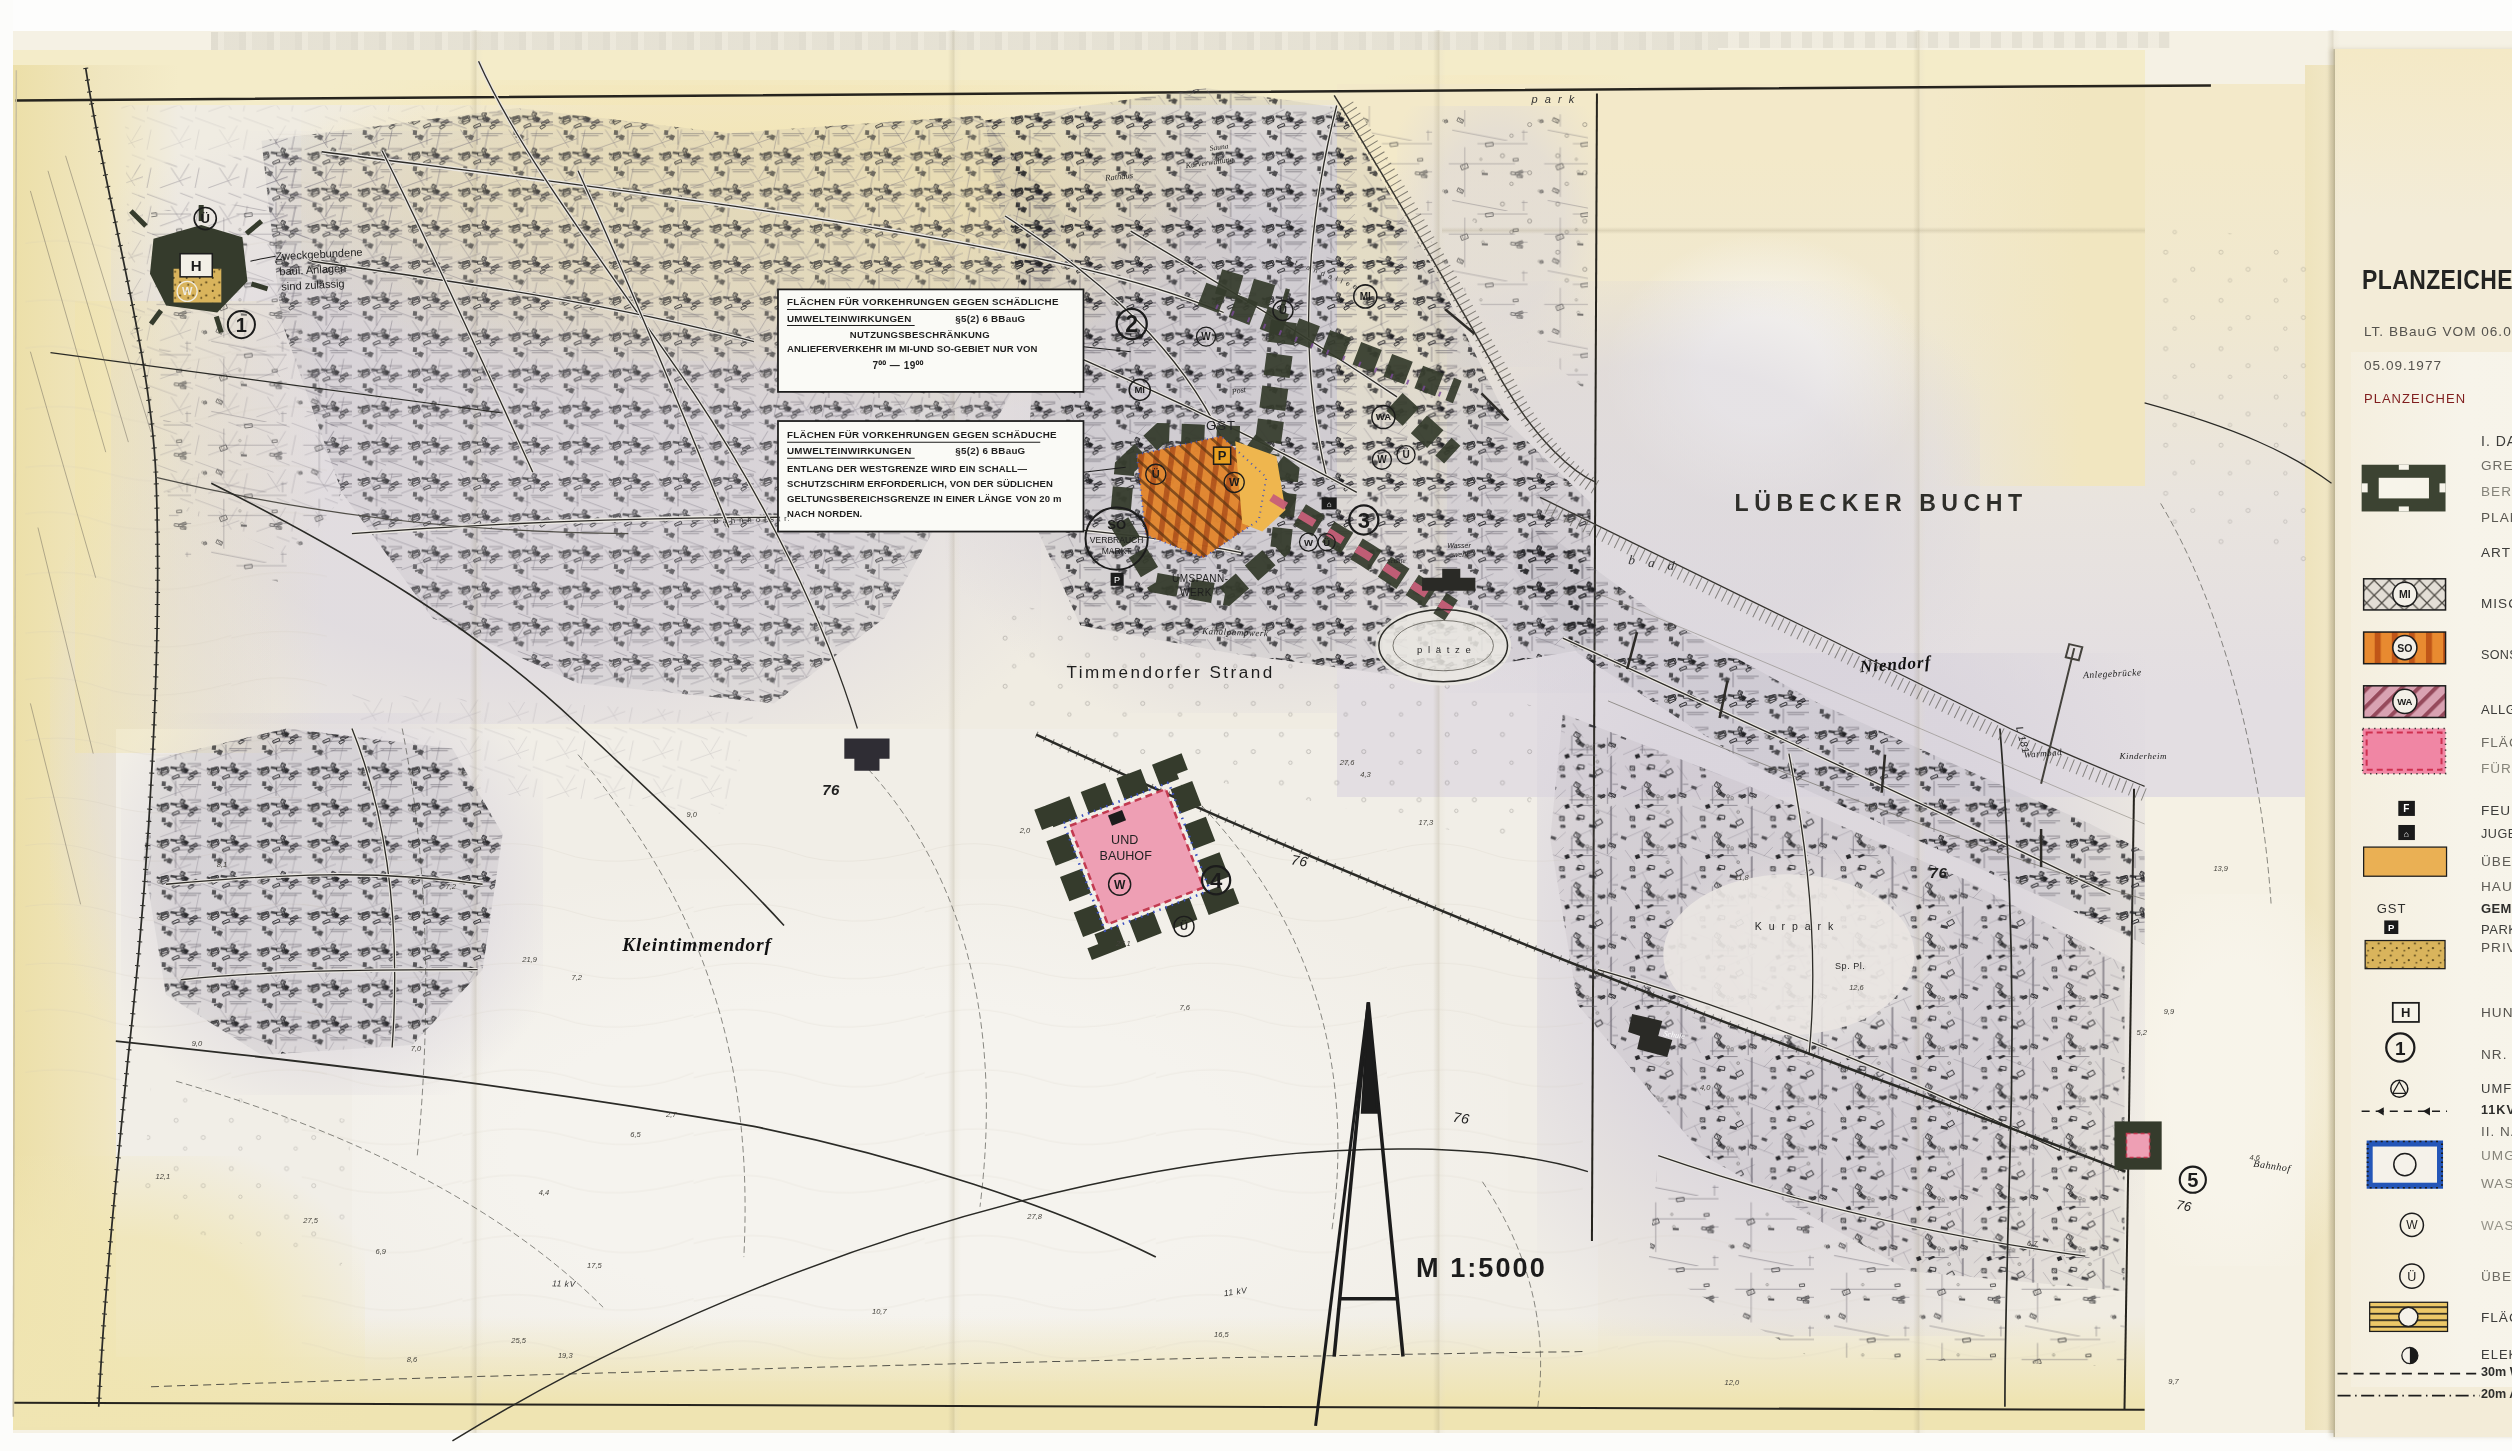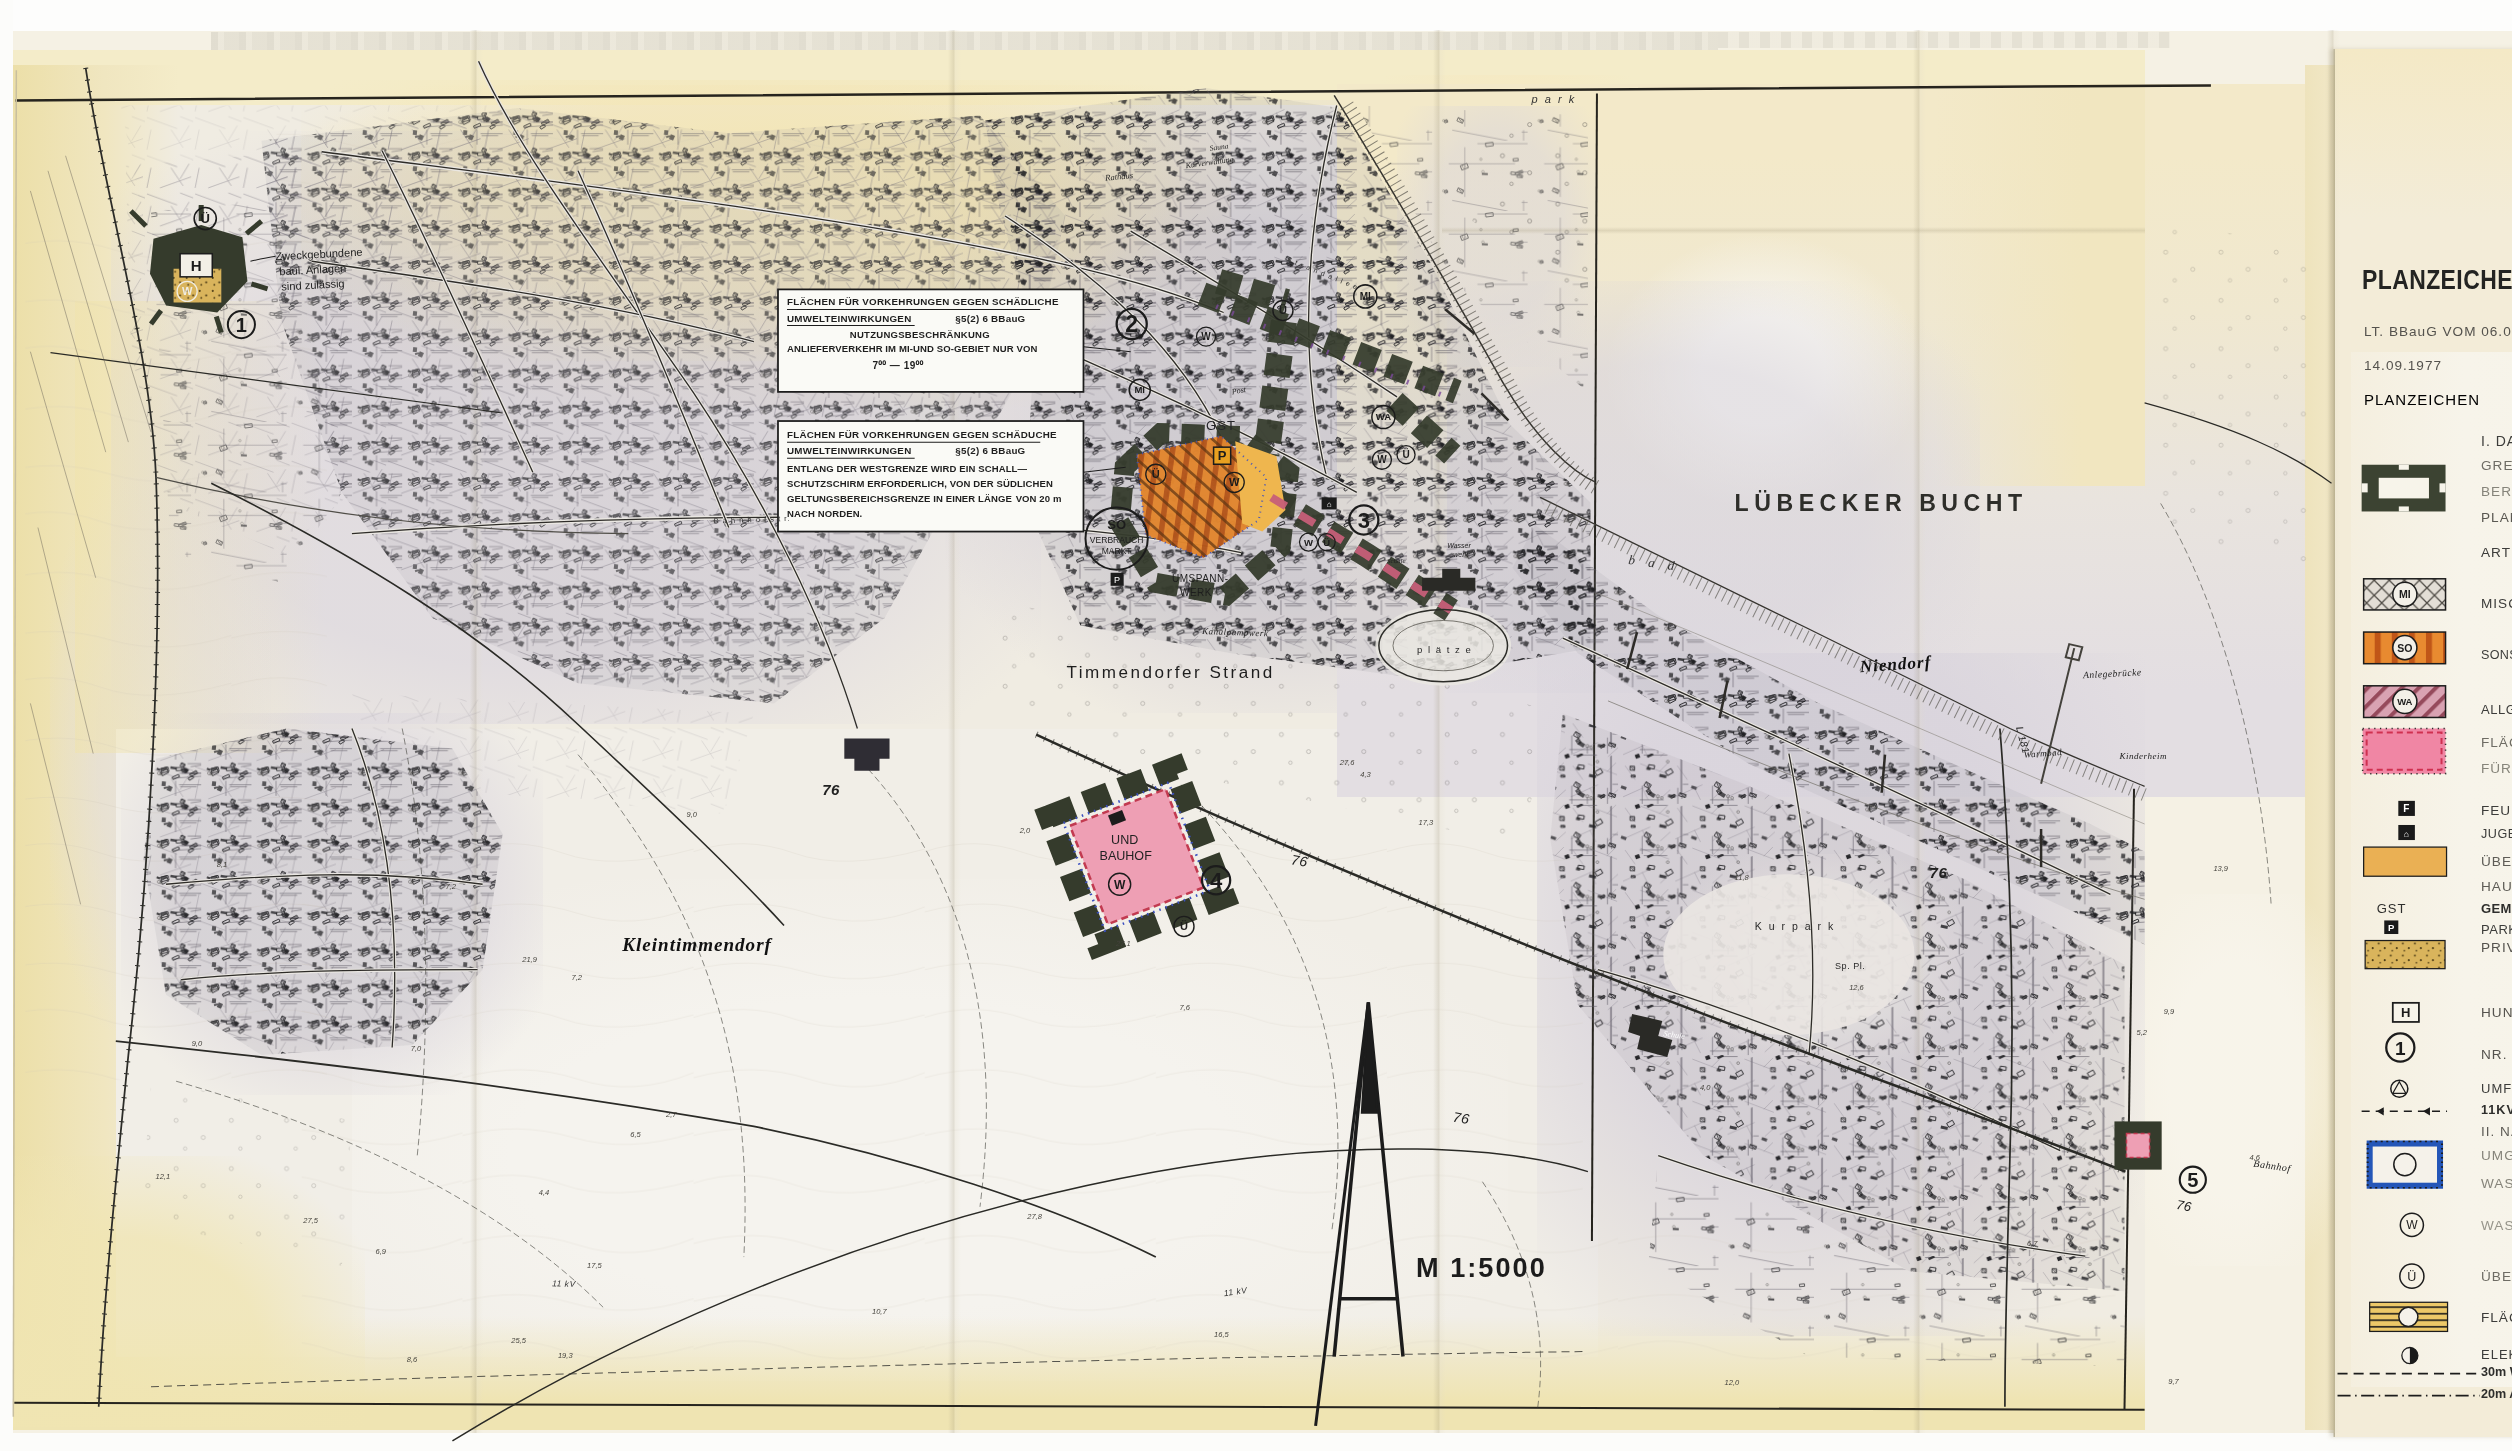--- a/index.html
+++ b/index.html
@@ -953,23 +953,23 @@
 
 <line x1="4652" y1="2734" x2="4930" y2="2734" stroke="#1c1c1c" stroke-width="3.5" stroke-dasharray="20 12"></line>
 
 <line x1="4652" y1="2778" x2="4935" y2="2778" stroke="#1c1c1c" stroke-width="3.5" stroke-dasharray="26 9 3 9"></line>
 </svg>
 
 <div class="lg cond" style="left:2362px;top:265px;font-size:27px;letter-spacing:0.5px;color:#242422">PLANZEICHENERKLÄRUNG</div>
 
 <div class="lg" style="left:2364px;top:324px;font-size:13.6px;color:#55534e">LT. BBauG VOM 06.07.1979 UND BauNVO VOM</div>
 
-<div class="lg" style="left:2364px;top:358px;font-size:13.6px;color:#55534e">14.09.1977</div>
-
-<div class="lg" style="left:2364px;top:391px;font-size:15px;color:#000000">PLANZEICHEN</div>
+<div class="lg" style="left:2364px;top:358px;font-size:13.6px;color:#55534e">05.09.1977</div>
+
+<div class="lg" style="left:2364px;top:391px;font-size:13px;color:#7f1d1d">PLANZEICHEN</div>
 
 <div class="lg" style="left:2481px;top:433px;font-size:14px">I. DARSTELLUNGEN</div>
 
 <div class="lg" style="left:2481px;top:458px;font-size:13.6px;color:#6e6c64">GRENZE DES RÄUMLICHEN GELTUNGS-</div>
 
 <div class="lg" style="left:2481px;top:484px;font-size:13.6px;color:#86847a">BEREICHES DER 15. FLÄCHENNUTZUNGS-</div>
 
 <div class="lg" style="left:2481px;top:510px;font-size:13.6px;color:#5a5852">PLANÄNDERUNG</div>
 
 <div class="lg" style="left:2481px;top:545px;font-size:13.6px">ART DER BAULICHEN NUTZUNG</div>

